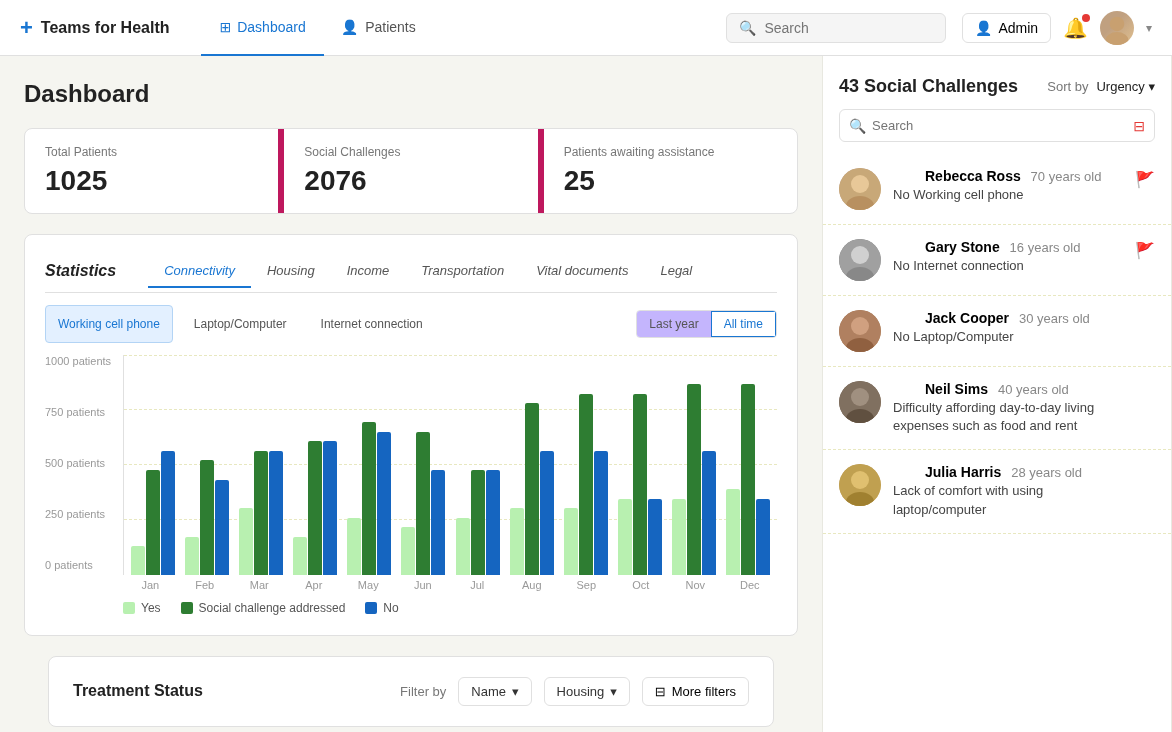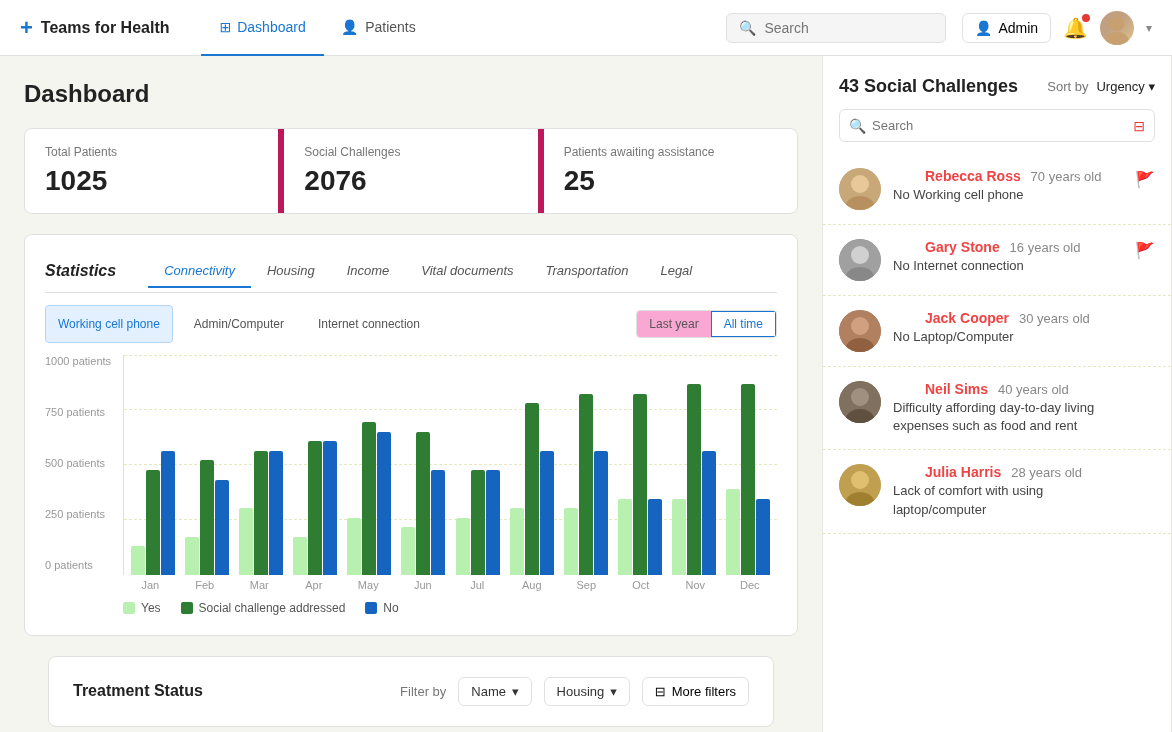--- a/index.html
+++ b/index.html
@@ -65,21 +65,21 @@
     .tab.active { color: #1976d2; border-bottom: 2px solid #1976d2; }
 
     
     .sub-tabs { display: flex; gap: 8px; margin: 12px 0; align-items: center; }
     .sub-tab {
       padding: 11px 12px; border-radius: 4px; cursor: pointer; font-size: 12px;
       color: #555; border: 1px solid transparent; background: transparent;
     }
     .sub-tab.active { background: #e3f0ff; color: #1976d2; border-color: #b3d4f5; }
     .time-filter { margin-left: auto; display: flex; gap: 0; border: 1px solid #e0e0e0; border-radius: 4px; overflow: hidden; }
-    .time-btn { padding: 5px 12px; font-size: 12px; cursor: pointer; background: #f9a8d4; border: none; color: #555; }
+    .time-btn { padding: 5px 12px; font-size: 12px; cursor: pointer; background: #c4b5fd; border: none; color: #555; }
     .time-btn.active { background: #fff; color: #1976d2; border: 1px solid #1976d2; }
 
     
     .chart-container { position: relative; height: 260px; margin-top: 8px; }
     .y-label { font-size: 11px; color: #999; white-space: nowrap; }
     .bar-group { display: flex; gap: 1px; align-items: flex-end; }
     .bar { width: 14px; border-radius: 2px 2px 0 0; }
     .bar-light-green { background: #b8f0b0; }
     .bar-dark-green { background: #2e7d32; }
     .bar-blue { background: #1565c0; }
@@ -99,21 +99,21 @@
       border-radius: 6px; font-size: 13px; outline: none; color: #888;
     }
     .panel-search .si { position: absolute; left: 10px; top: 50%; transform: translateY(-50%); color: #aaa; font-size: 14px; }
     .panel-search .fi { position: absolute; right: 10px; top: 50%; transform: translateY(-50%); color: #e53935; font-size: 14px; cursor: pointer; }
 
     
     .challenge-list { overflow-y: auto; }
     .challenge-item { padding: 14px 16px; border-bottom: 1px dashed #e8e8c0; display: flex; gap: 12px; align-items: flex-start; }
     .challenge-avatar { width: 42px; height: 42px; border-radius: 50%; overflow: hidden; background: #ddd; flex-shrink: 0; }
     .challenge-info { flex: 1; }
-    .challenge-name { font-size: 14px; font-weight: 600; color: #ef4444; padding-left: 32px; }
+    .challenge-name { font-size: 14px; font-weight: 600; color: #000000; padding-left: 32px; }
     .challenge-age { font-size: 13px; color: #888; font-weight: 400; }
     .challenge-desc { font-size: 13px; color: #444; margin-top: 2px; line-height: 1.4; }
     .flag-icon { color: #e53935; font-size: 16px; flex-shrink: 0; margin-top: 2px; }
 
     
     .treatment-section { background: #fff; border: 1px solid #e0e0e0; border-radius: 8px; padding: 20px 24px; margin: 0 24px 24px; }
     .treatment-header { display: flex; align-items: center; gap: 12px; }
     .treatment-title { font-size: 16px; font-weight: 700; flex: 1; }
     .filter-label { font-size: 13px; color: #777; }
     .filter-select {
@@ -197,30 +197,30 @@
       </div>
     </div>
 
     <div class="stats-section">
       <div style="display:flex; align-items:center; margin-bottom:0;font-style:italic;">
         <span class="stats-title">Statistics</span>
         <div class="tabs" style="flex:1; border-bottom:none; gap:0;">
           <div class="tab active">Connectivity</div>
           <div class="tab">Housing</div>
           <div class="tab">Income</div>
+          <div class="tab">Transportation</div>
           <div class="tab">Vital documents</div>
-          <div class="tab">Transportation</div>
           <div class="tab">Legal</div>
         </div>
       </div>
       <div style="border-bottom:1px solid #e0e0e0; margin: 4px 0 0 0;"></div>
 
       <div class="sub-tabs">
         <button class="sub-tab active">Working cell phone</button>
-        <button class="sub-tab">Admin/Computer</button>
+        <button class="sub-tab">Laptop/Computer</button>
         <button class="sub-tab">Internet connection</button>
         <div class="time-filter">
           <button class="time-btn">Last year</button>
           <button class="time-btn active">All time</button>
         </div>
       </div>
 
       <div class="chart-container">
         <div style="display:flex; height:220px; position:relative;">
 

